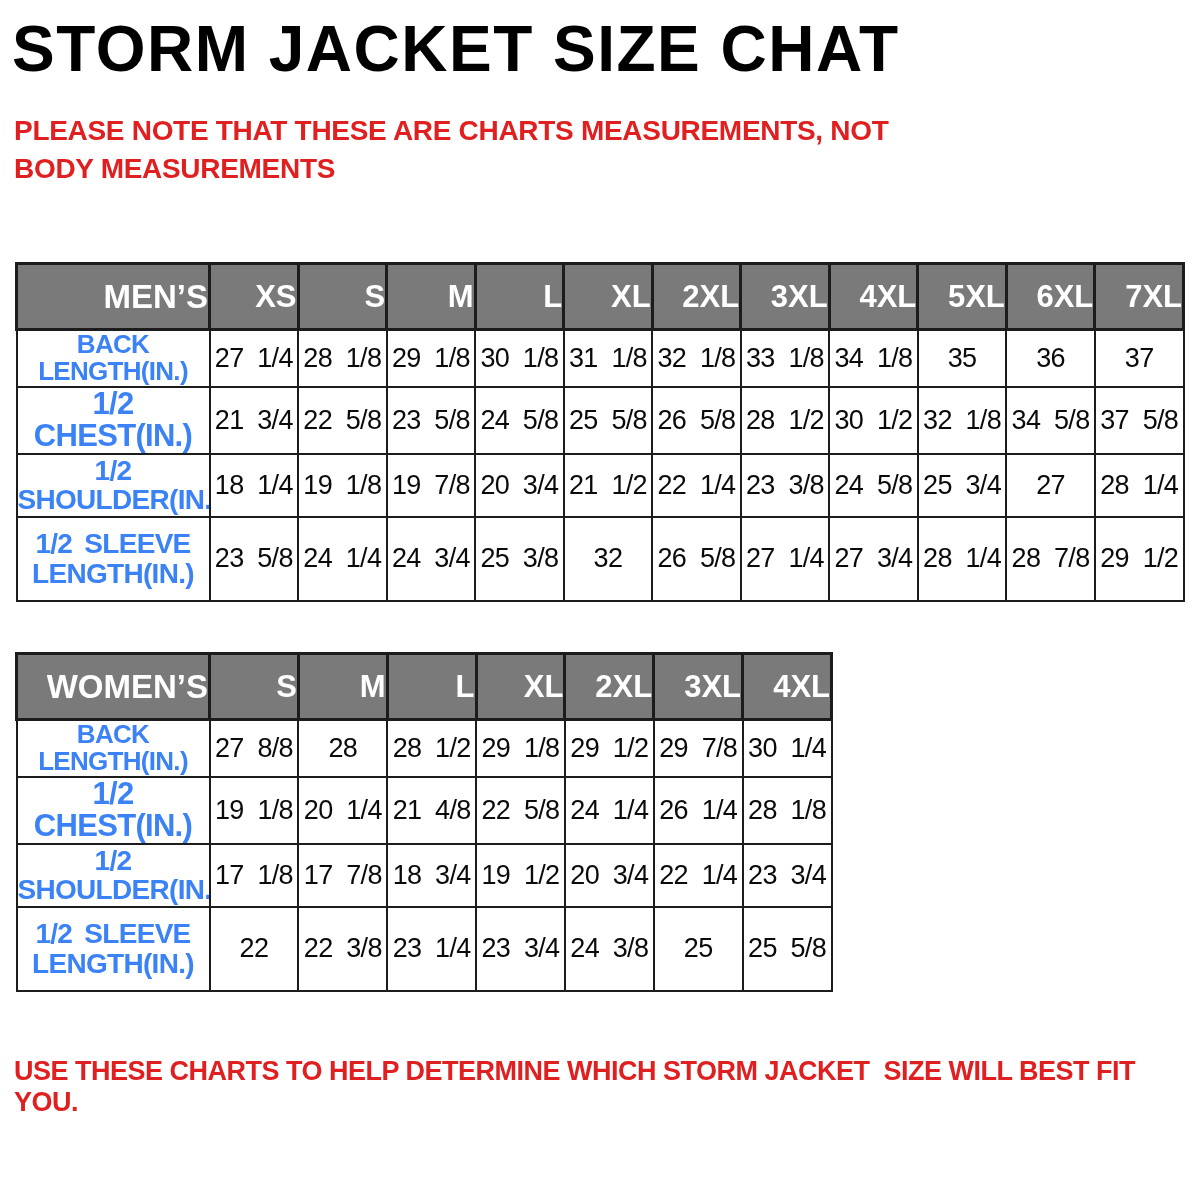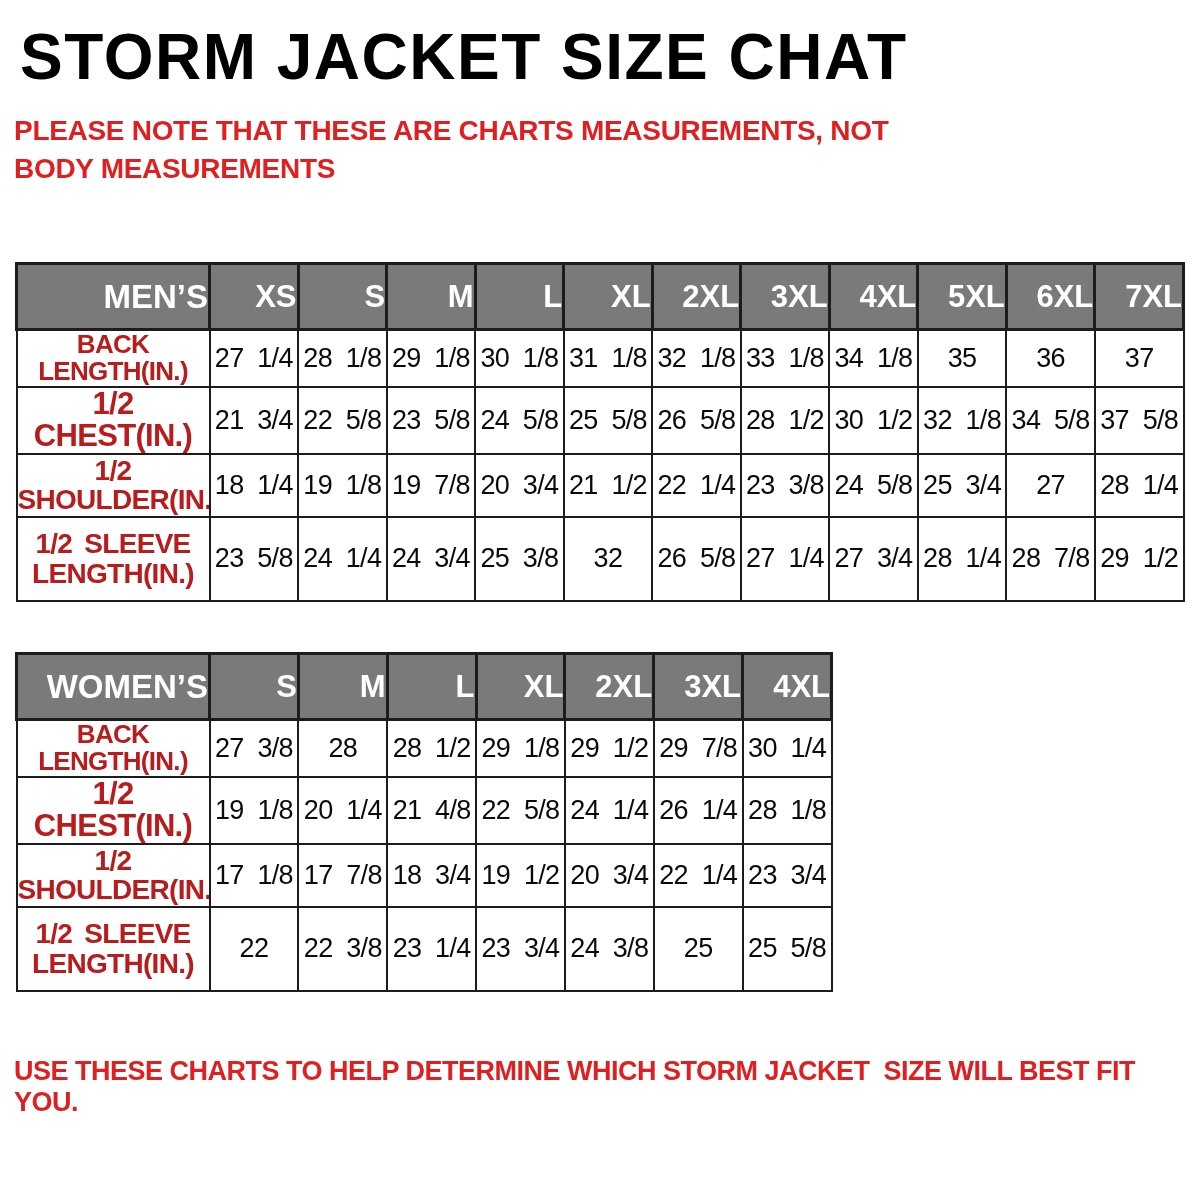--- a/index.html
+++ b/index.html
@@ -1,21 +1,21 @@
 <!DOCTYPE html>
 <html><head>
 <meta charset="utf-8">
 <style>
   html,body{margin:0;padding:0;background:#ffffff;}
   .page{
     position:relative;width:1200px;height:1200px;background:#ffffff;
     font-family:"Liberation Sans", sans-serif;overflow:hidden;
   }
   .title{
-    position:absolute;left:12px;top:12px;margin:8px;
+    position:absolute;left:12px;top:12px;margin:0;
     font-size:64px;font-weight:700;color:#000;
     letter-spacing:1.5px;white-space:nowrap;
   }
   .note{
     position:absolute;left:14px;top:112px;margin:0;width:950px;
     font-size:28px;font-weight:700;color:#e02020;
     line-height:1.35;letter-spacing:-0.3px;
   }
   .footer-note{
     position:absolute;left:14px;top:1056px;margin:0;width:1160px;
@@ -32,21 +32,21 @@
     border:2px solid #1c1c1c;text-align:center;vertical-align:middle;
     padding:0;overflow:hidden;
   }
   .size-table thead tr{height:66px;}
   .size-table thead th{
     background:#7a7a7a;color:#ffffff;font-weight:600;font-size:31px;
     letter-spacing:0px;border:3px solid #1c1c1c;text-align:right;
   }
   .size-table thead th:first-child{font-size:33px;width:190px;}
   .size-table tbody th{
-    background:#ffffff;color:#b91c1c;font-weight:700;
+    background:#ffffff;color:#3b82f6;font-weight:700;
     white-space:pre-line;line-height:1.05;letter-spacing:-0.7px;
     word-spacing:5px;
   }
   .size-table tbody td{
     background:#ffffff;color:#0a0a0a;font-weight:400;font-size:27px;
     letter-spacing:-0.7px;word-spacing:7px;
   }
   .size-table tbody tr:nth-child(1){height:57px;}
   .size-table tbody tr:nth-child(2){height:62px;}
   .size-table tbody tr:nth-child(3){height:63px;}
@@ -151,21 +151,21 @@
           <th>XL</th>
           <th>2XL</th>
           <th>3XL</th>
           <th>4XL</th>
         </tr>
       </thead>
       <tbody>
         <tr>
           <th>BACK
 LENGTH(IN.)</th>
-          <td>27 3/8</td>
+          <td>27 8/8</td>
           <td>28</td>
           <td>28 1/2</td>
           <td>29 1/8</td>
           <td>29 1/2</td>
           <td>29 7/8</td>
           <td>30 1/4</td>
         </tr>
         <tr>
           <th>1/2 CHEST(IN.)</th>
           <td>19 1/8</td>

